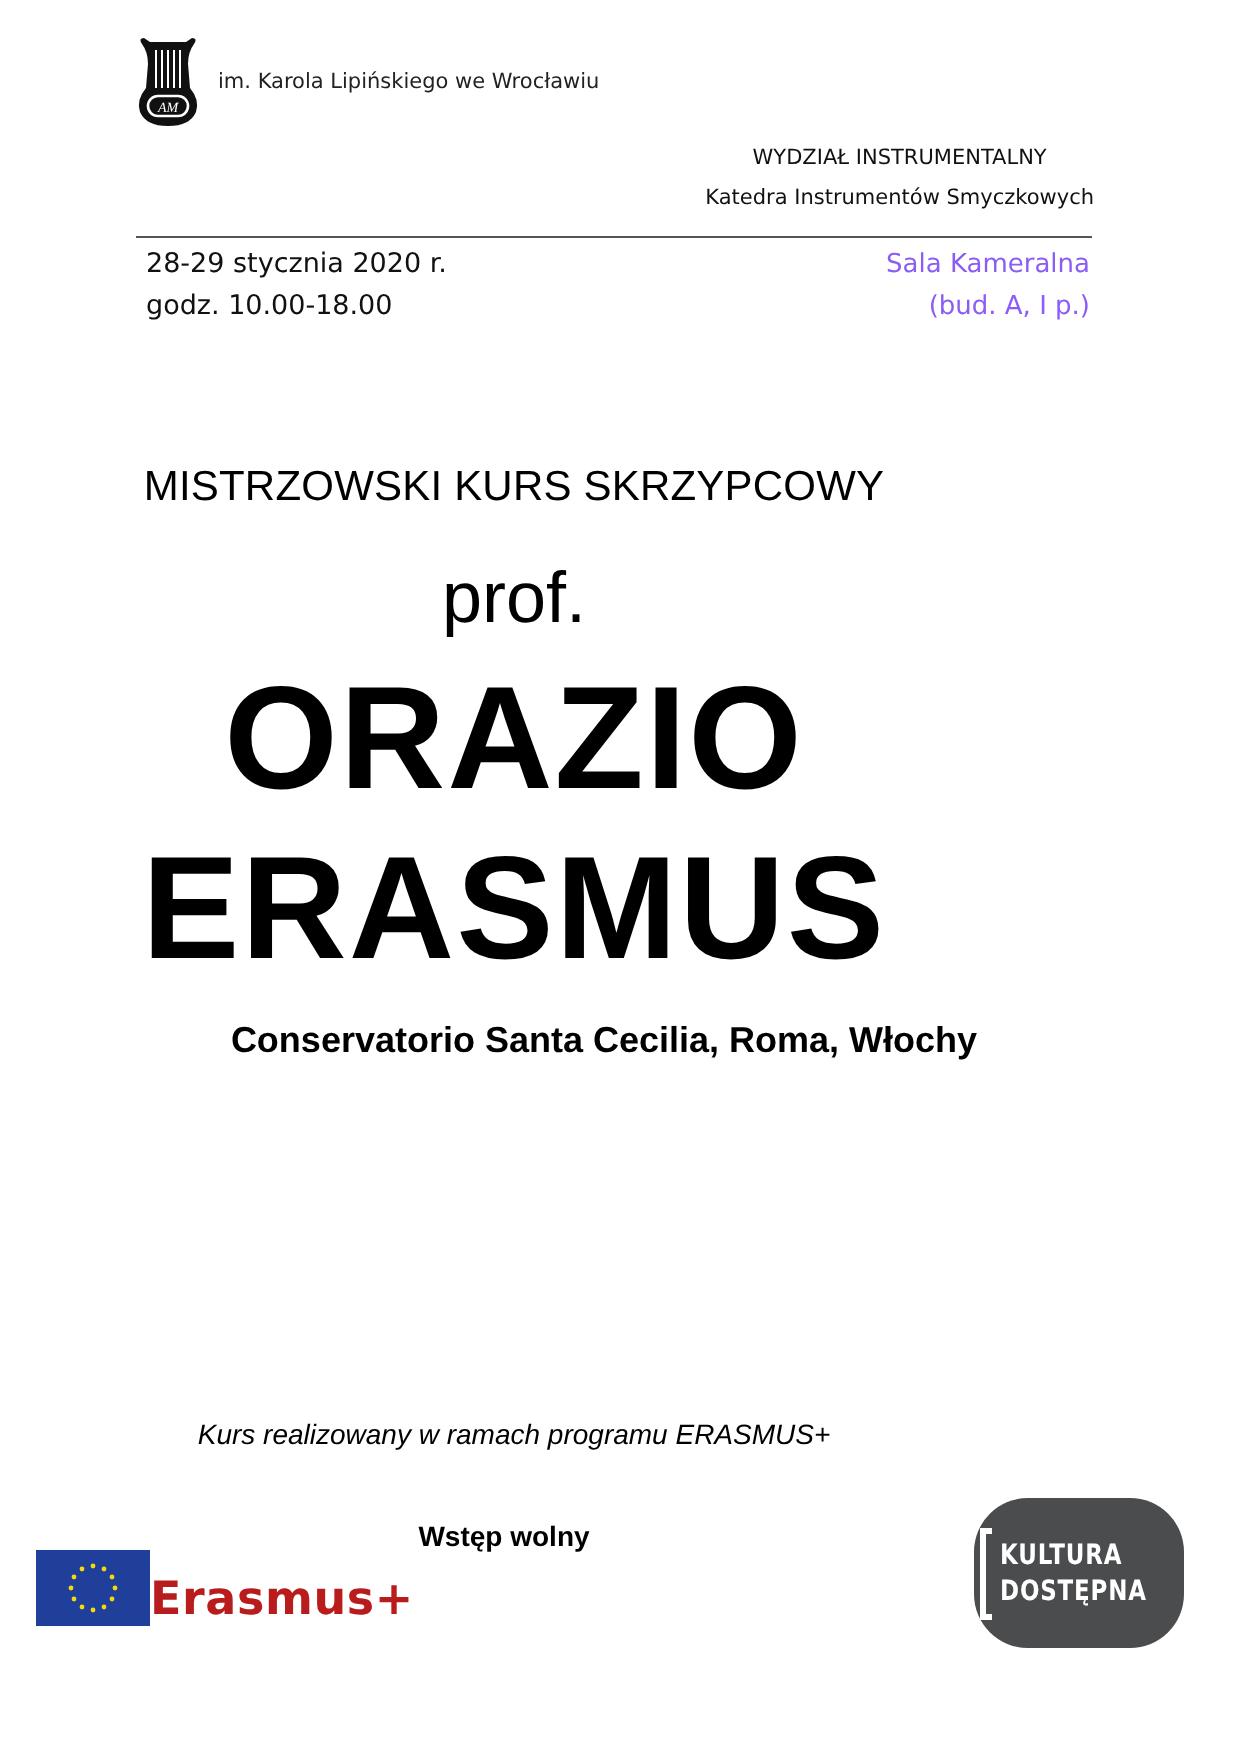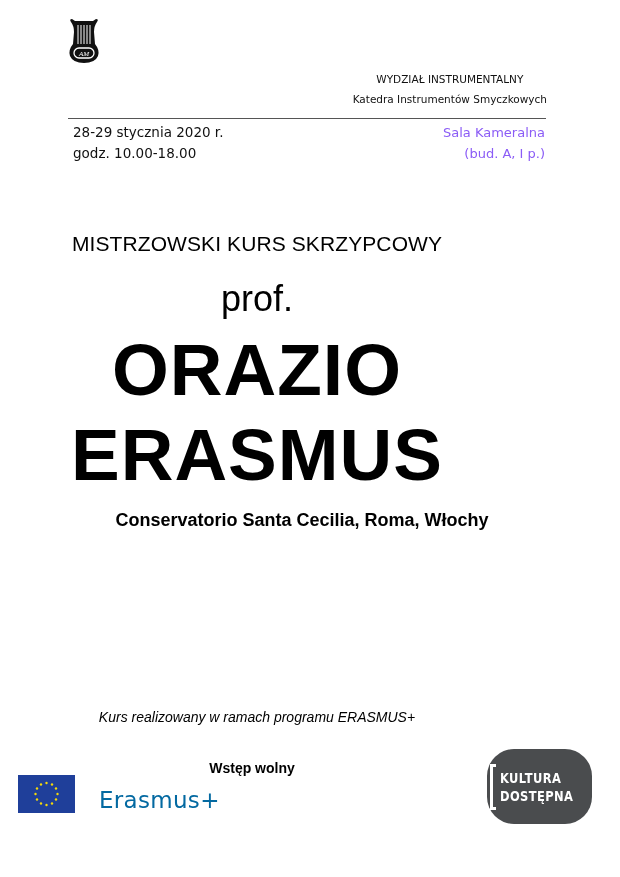--- a/index.html
+++ b/index.html
@@ -28,21 +28,21 @@
     .prof { top: 278px; font-size: 36px; }
     .name1 { top: 330px; font-size: 73px; font-weight: bold; letter-spacing: 1px; line-height: 80px; }
     .name2 { top: 415px; font-size: 73px; font-weight: bold; letter-spacing: 1px; line-height: 80px; }
     .conserv { top: 510px; font-size: 18px; font-weight: bold; left: 0; width: 604px; }
     .erasmus-note { top: 709px; font-size: 14px; font-style: italic; }
     .entry { top: 760px; font-size: 14px; font-weight: bold; left: 0; width: 504px; }
 
     
     .eu-wrap { left: 18px; top: 775px; display: flex; align-items: center; }
     .eu-flag { width: 57px; height: 38px; background: #1f3f9a; position: relative; }
-    .erasmus-word { margin-left: 24px; font-family: "DejaVu Sans", sans-serif; font-size: 23px; color: #0369a1; letter-spacing: 0.3px; margin-top: 12px; }
+    .erasmus-word { margin-left: 0; font-family: "DejaVu Sans", sans-serif; font-size: 23px; color: #b91c1c; letter-spacing: 0.3px; margin-top: 12px; font-weight: bold; }
 
     
     .kultura { left: 487px; top: 749px; width: 105px; height: 75px; background: #4a4c4e; display: flex; align-items: center; justify-content: center; border-radius: 27px; }
     .k-bracket { width: 6px; height: 46px; border: 3px solid #fff; border-right: none; margin-right: 4px; box-sizing: border-box; }
     .k-text { color: #fff; font-family: "DejaVu Sans", sans-serif; font-weight: bold; font-size: 14px; line-height: 18px; letter-spacing: 0.5px; transform: scaleX(0.82); transform-origin: left center; }
   </style>
 </head>
 <body>
 
 <div class="abs logo-wrap">
@@ -52,20 +52,21 @@
       <line x1="11" y1="7" x2="11" y2="26"></line>
         <line x1="14" y1="7" x2="14" y2="26"></line>
       <line x1="17" y1="7" x2="17" y2="26"></line>
         <line x1="20" y1="7" x2="20" y2="26"></line>
       <line x1="23" y1="7" x2="23" y2="26"></line>
     </g>
     <rect x="7" y="30" width="20" height="10" rx="5" fill="none" stroke="#fff" stroke-width="1.3"></rect>
     <text x="17" y="38" font-size="7" fill="#fff" text-anchor="middle" font-family="Liberation Serif, serif" font-style="italic">AM</text>
   </svg>
   <div class="logo-text">
+    <div class="logo-sub">im. Karola Lipińskiego we Wrocławiu</div>
   </div>
 </div>
 
 <div class="abs dept">
   <div class="dept-line1">WYDZIAŁ INSTRUMENTALNY</div>
   <div class="dept-line2">Katedra Instrumentów Smyczkowych</div>
 </div>
 
 <div class="abs rule"></div>
 

